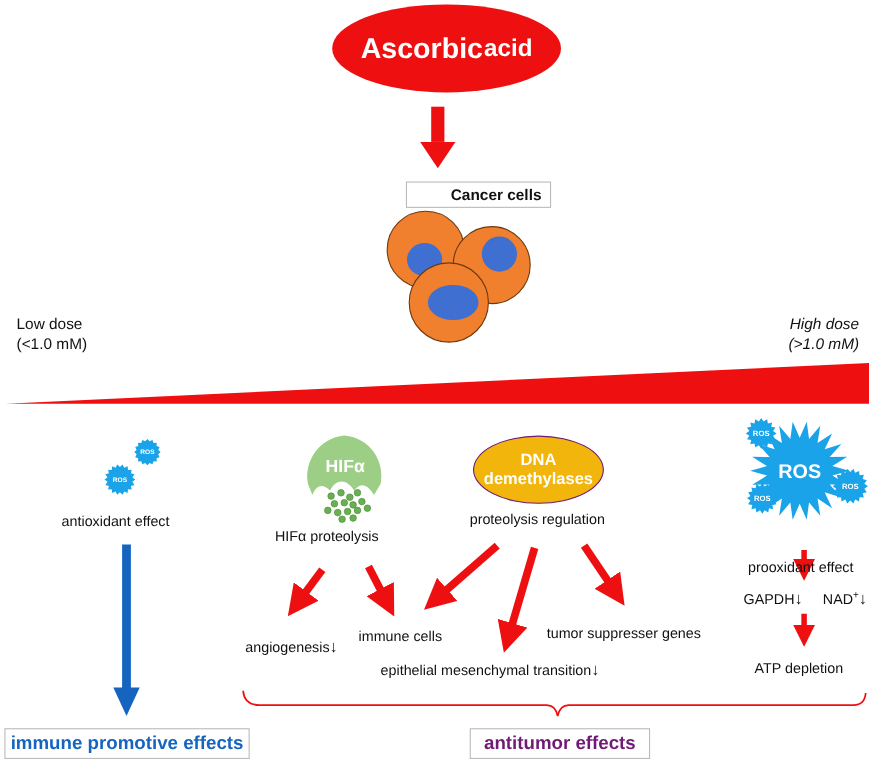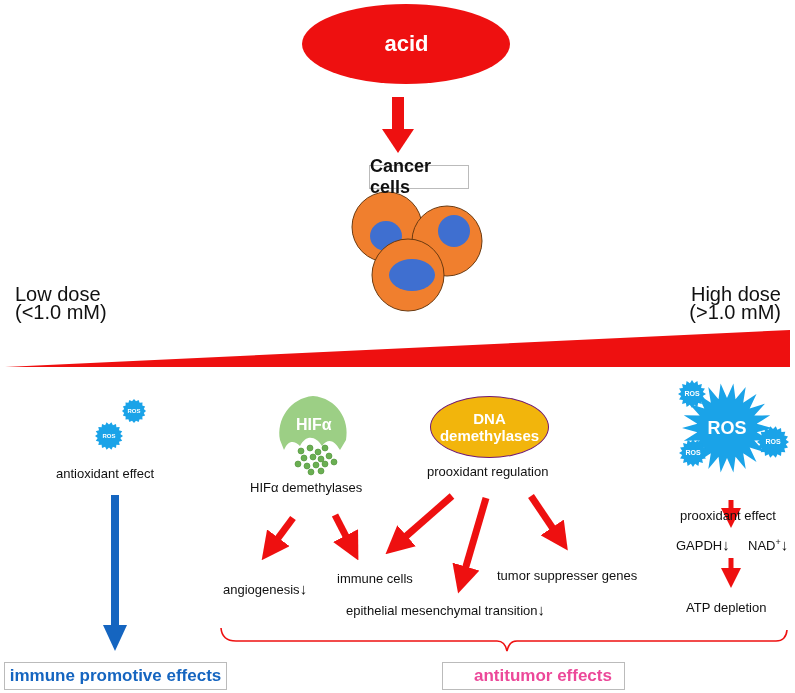--- a/index.html
+++ b/index.html
@@ -6,32 +6,32 @@
   body { width: 795px; height: 693px; position: relative; overflow: hidden;
          font-family: "Liberation Sans", sans-serif; color: #111; }
   .abs { position: absolute; }
   svg.canvas { position: absolute; left: 0; top: 0; }
   .txt { position: absolute; font-size: 13px; white-space: nowrap; color: #111; }
   .title-ellipse { position: absolute; left: 302px; top: 4px; width: 208px; height: 80px;
                    background: #ee1010; border-radius: 50%; display: flex; align-items: center;
                    justify-content: center; color: #fff; font-weight: bold; font-size: 26px; }
   .title-ellipse .small { font-size: 22px; margin-left: 1px; }
   .box { position: absolute; border: 1px solid #bbb; background: #fff; font-weight: bold; }
-  .cancer-box { left: 369px; top: 165px; width: 98px; height: 22px; font-size: 18px;
-                display: flex; align-items: center; justify-content: center; }
-  .dose { font-size: 20px; line-height: 18px; }
+  .cancer-box { left: 369px; top: 165px; width: 98px; height: 22px; font-size: 14px;
+                display: flex; align-items: center; justify-content: center; padding-left: 32px; }
+  .dose { font-size: 14px; line-height: 18px; }
   .dose.right { text-align: right; }
   .dna-ellipse { position: absolute; left: 430px; top: 396px; width: 117px; height: 60px;
                  background: #f2b50c; border-radius: 50%; border: 1px solid #701a75; color: #fff;
                  font-weight: bold; font-size: 15px; line-height: 17px; text-align: center;
                  display: flex; flex-direction: column; align-items: center; justify-content: center; }
   .promo-box { left: 4px; top: 662px; width: 221px; height: 26px; color: #1565c0; font-size: 17px;
                display: flex; align-items: center; justify-content: center; }
-  .anti-box { left: 442px; top: 662px; width: 162px; height: 26px; color: #ec4899; font-size: 17px;
-              display: flex; align-items: center; justify-content: center; padding-left: 19px; }
+  .anti-box { left: 427px; top: 662px; width: 162px; height: 26px; color: #701a75; font-size: 17px;
+              display: flex; align-items: center; justify-content: center; }
   .down { font-weight: bold; font-size: 15px; }
   sup { font-size: 9px; }
 </style>
 </head>
 <body>
 
 <svg class="canvas" width="795" height="693" viewBox="0 0 795 693">
   <defs>
     <marker id="redHead" markerWidth="4" markerHeight="4" refX="2" refY="2" orient="auto" markerUnits="strokeWidth">
       <path d="M0,0 L4,2 L0,4 z" fill="#ee1010"></path>
@@ -107,57 +107,58 @@
     <line x1="486" y1="498" x2="462" y2="580" stroke="#ee1010" stroke-width="7" marker-end="url(#redHead)"></line>
     <line x1="531" y1="496" x2="560" y2="539" stroke="#ee1010" stroke-width="7" marker-end="url(#redHead)"></line>
     <line x1="731" y1="500" x2="731" y2="518" stroke="#ee1010" stroke-width="5" marker-end="url(#redHead)"></line>
     <line x1="731" y1="558" x2="731" y2="578" stroke="#ee1010" stroke-width="5" marker-end="url(#redHead)"></line>
   </g>
 
   <path d="M221,628 Q222,641 236,641 L497,641 Q505,641 507,651 Q509,641 517,641 L776,641 Q786,641 787,630" fill="none" stroke="#ee1010" stroke-width="1.6"></path>
 </svg>
 
 <div class="title-ellipse">
+  <span>Ascorbic</span>
   <span class="small">acid</span>
 </div>
 
 <div class="box cancer-box">Cancer cells</div>
 
 <div class="txt dose" style="left:15px; top:285px;">
   <div>Low dose</div>
   <div>(&lt;1.0 mM)</div>
 </div>
-<div class="txt dose right" style="right:14px; top:285px;">
+<div class="txt dose right" style="right:14px; top:285px;font-style:italic;">
   <div>High dose</div>
   <div>(&gt;1.0 mM)</div>
 </div>
 
 <div class="txt" style="left:56px; top:466px;">antioxidant effect</div>
 
-<div class="txt" style="left:250px; top:480px;">HIFα demethylases</div>
+<div class="txt" style="left:250px; top:480px;">HIFα proteolysis</div>
 <div class="abs" style="left:296px; top:405px; color:#fff; font-weight:bold; font-size:16px;margin-top:11px;">HIFα</div>
 
 <div class="dna-ellipse">
   <span>DNA</span>
   <span>demethylases</span>
 </div>
-<div class="txt" style="left:427px; top:464px;">prooxidant regulation</div>
+<div class="txt" style="left:427px; top:464px;">proteolysis regulation</div>
 
 <div class="txt" style="left:680px; top:484px;margin-top:24px;">prooxidant effect</div>
 <div class="txt" style="left:676px; top:536px;">
   <span>GAPDH</span><span class="down">↓</span>
 </div>
 <div class="txt" style="left:748px; top:536px;">
   <span>NAD</span><sup>+</sup><span class="down">↓</span>
 </div>
 <div class="txt" style="left:686px; top:600px;">ATP depletion</div>
 
 <div class="txt" style="left:223px; top:580px;">
   <span>angiogenesis</span><span class="down">↓</span>
 </div>
-<div class="txt" style="left:337px; top:571px;">immune cells</div>
+<div class="txt" style="left:326px; top:571px;">immune cells</div>
 <div class="txt" style="left:497px; top:568px;">tumor suppresser genes</div>
 <div class="txt" style="left:346px; top:601px;">
   <span>epithelial mesenchymal transition</span><span class="down">↓</span>
 </div>
 
 <div class="box promo-box">immune promotive effects</div>
 <div class="box anti-box">antitumor effects</div>
 
 </body></html>

